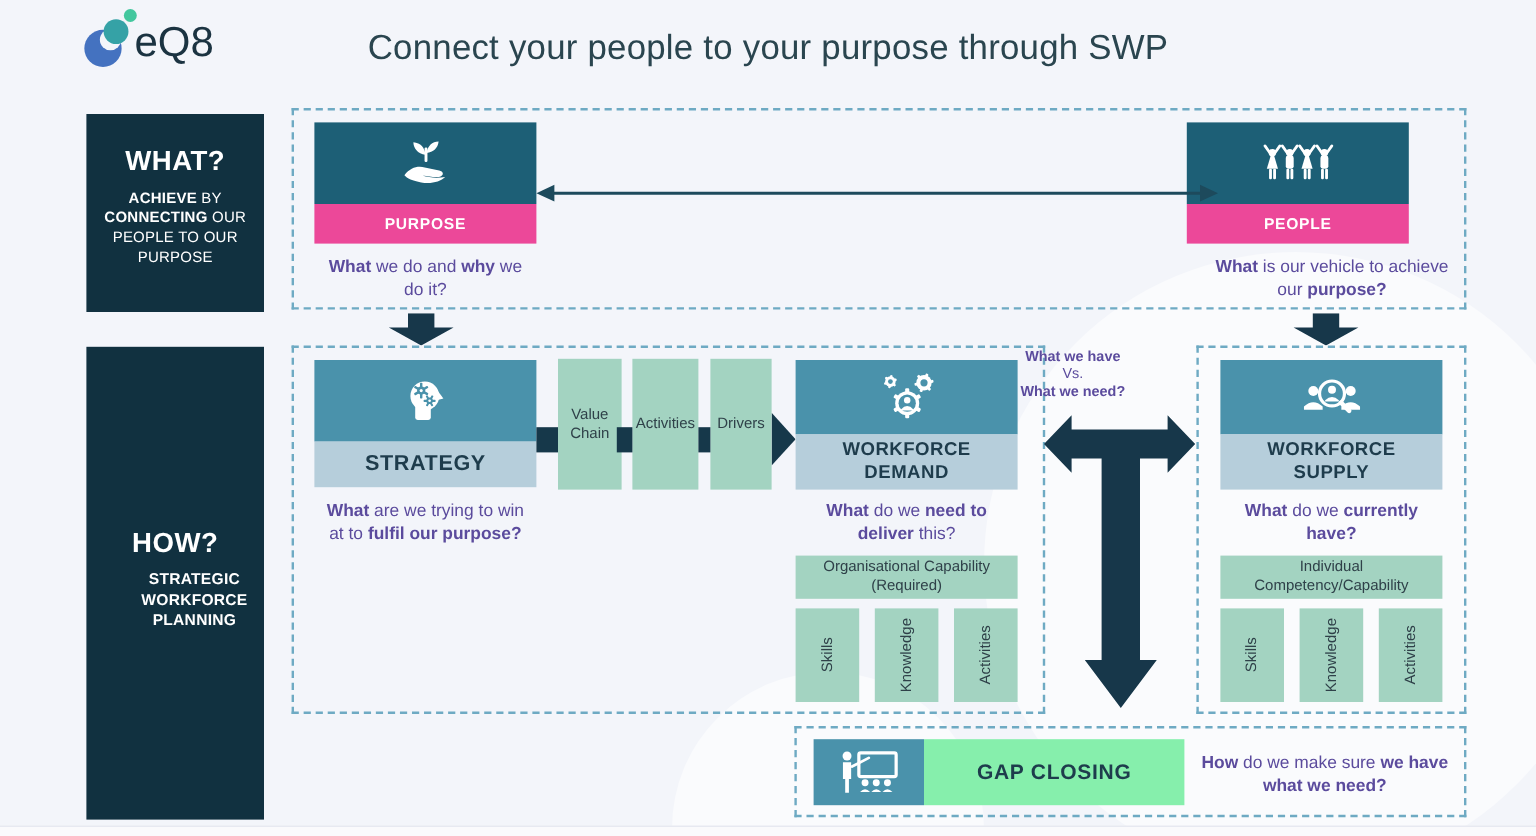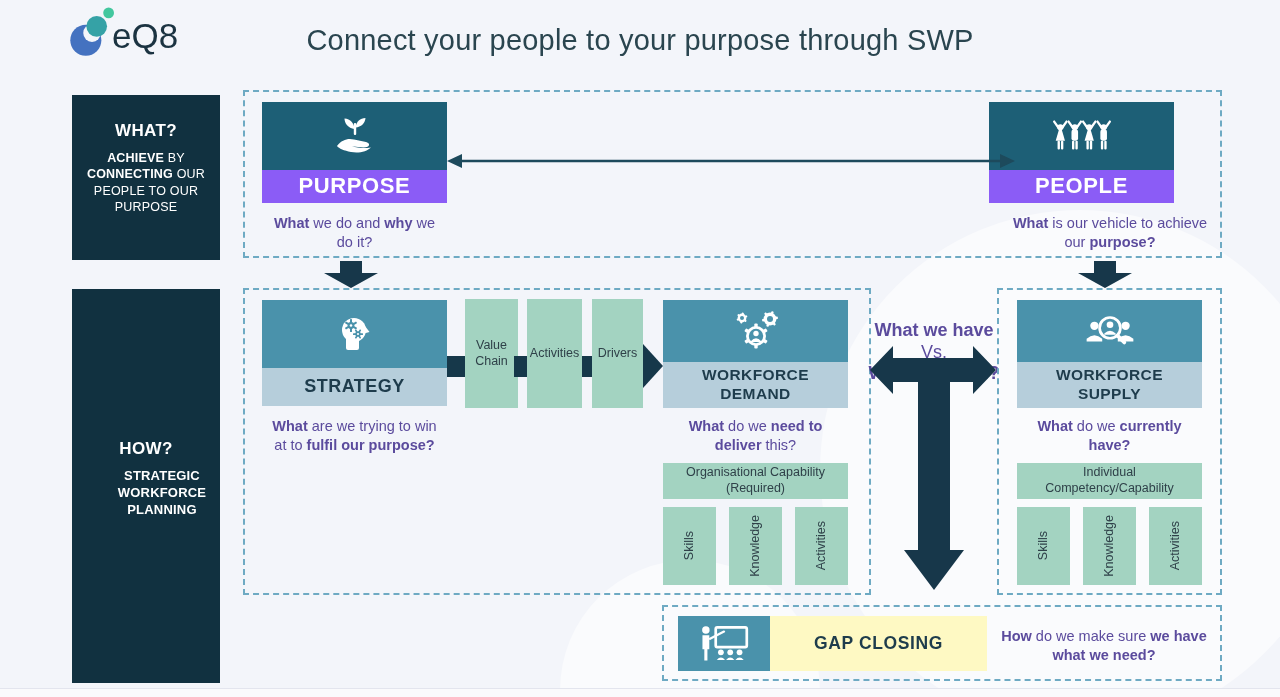--- a/index.html
+++ b/index.html
@@ -3,34 +3,34 @@
 <meta charset="utf-8">
 <style>
   html,body{margin:0;padding:0;background:#e9ebf2;}
   #stage{position:relative;width:1280px;height:697px;background:#f3f5fa;overflow:hidden;
          font-family:"Liberation Sans","DejaVu Sans",sans-serif;color:#1e3c4c;}
   .abs{position:absolute;}
   .bg-circle{position:absolute;border-radius:50%;background:rgba(255,255,255,.55);}
   .title{position:absolute;left:240px;top:24px;width:800px;text-align:center;
          font-size:29px;color:#2a454f;letter-spacing:.2px;}
   .darkbox{position:absolute;background:#113140;color:#fff;text-align:center;}
-  .darkbox .h1{font-size:17px;font-weight:bold;letter-spacing:.4px;}
+  .darkbox .h1{font-size:23px;font-weight:bold;letter-spacing:.4px;}
   .darkbox .bd{font-size:12.5px;line-height:1.3;letter-spacing:.2px;margin-top:9px;padding:0 8px;}
   .dashed{position:absolute;border:2px dashed #6eaac3;}
   .node{position:absolute;}
   .hdr{display:flex;align-items:center;justify-content:center;}
   .band{display:flex;align-items:center;justify-content:center;font-weight:bold;text-align:center;line-height:1.2;}
-  .band.dk{color:#fff;letter-spacing:.6px;font-size:22px;background:#8b5cf6;}
+  .band.dk{color:#fff;letter-spacing:.6px;font-size:13px;background:#ec4899;}
   .band.lt{color:#1e3c4c;background:#b6cedb;}
   .caption{position:absolute;color:#5b4b9d;font-size:14.5px;line-height:1.34;text-align:center;}
   .mint{position:absolute;background:#a3d3c1;color:#2f4149;display:flex;align-items:center;
         justify-content:center;text-align:center;font-size:12.5px;line-height:1.25;}
   .vert{writing-mode:vertical-rl;transform:rotate(180deg);}
   .connector{position:absolute;background:#16384a;}
-  .gapband{position:absolute;background:#fef9c3;display:flex;align-items:center;justify-content:center;
+  .gapband{position:absolute;background:#86efac;display:flex;align-items:center;justify-content:center;
            font-weight:bold;font-size:17.5px;letter-spacing:.6px;color:#1e3c4c;}
   .botstrip{position:absolute;left:0;bottom:0;width:1280px;height:8px;background:#fafafc;border-top:1px solid #e3e5ee;}
   svg{display:block;}
 </style>
 </head>
 <body>
 
 <div id="stage">
 
   <div class="bg-circle" style="left:820px;top:210px;width:520px;height:520px;"></div>
@@ -216,21 +216,21 @@
   <div class="mint" style="left:663px;top:507px;width:53px;height:78px;">
     <span class="vert">Skills</span>
   </div>
   <div class="mint" style="left:729px;top:507px;width:53px;height:78px;">
     <span class="vert">Knowledge</span>
   </div>
   <div class="mint" style="left:795px;top:507px;width:53px;height:78px;">
     <span class="vert">Activities</span>
   </div>
 
-  <div class="caption" style="left:864px;top:290px;width:140px;font-size:18px;line-height:1.2;margin-top:30px;">
+  <div class="caption" style="left:824px;top:290px;width:140px;font-size:12px;line-height:1.2;">
     <div><span style="font-weight: 700;">What we have</span></div>
     <div><span>Vs.</span></div>
     <div><span style="font-weight: 700;">What we need?</span></div>
   </div>
   <svg class="abs" style="left:868px;top:338px;" width="130" height="265" viewBox="0 0 130 265">
     <path d="M2 32 L25 8 L25 20 L105 20 L105 8 L128 32 L105 56 L105 44 L82 44 L82 212 L96 212 L66 252 L36 212 L50 212 L50 44 L25 44 L25 56 Z" fill="#17374a"></path>
   </svg>
 
   <div class="dashed" style="left:997px;top:288px;width:221px;height:303px;"></div>
 

